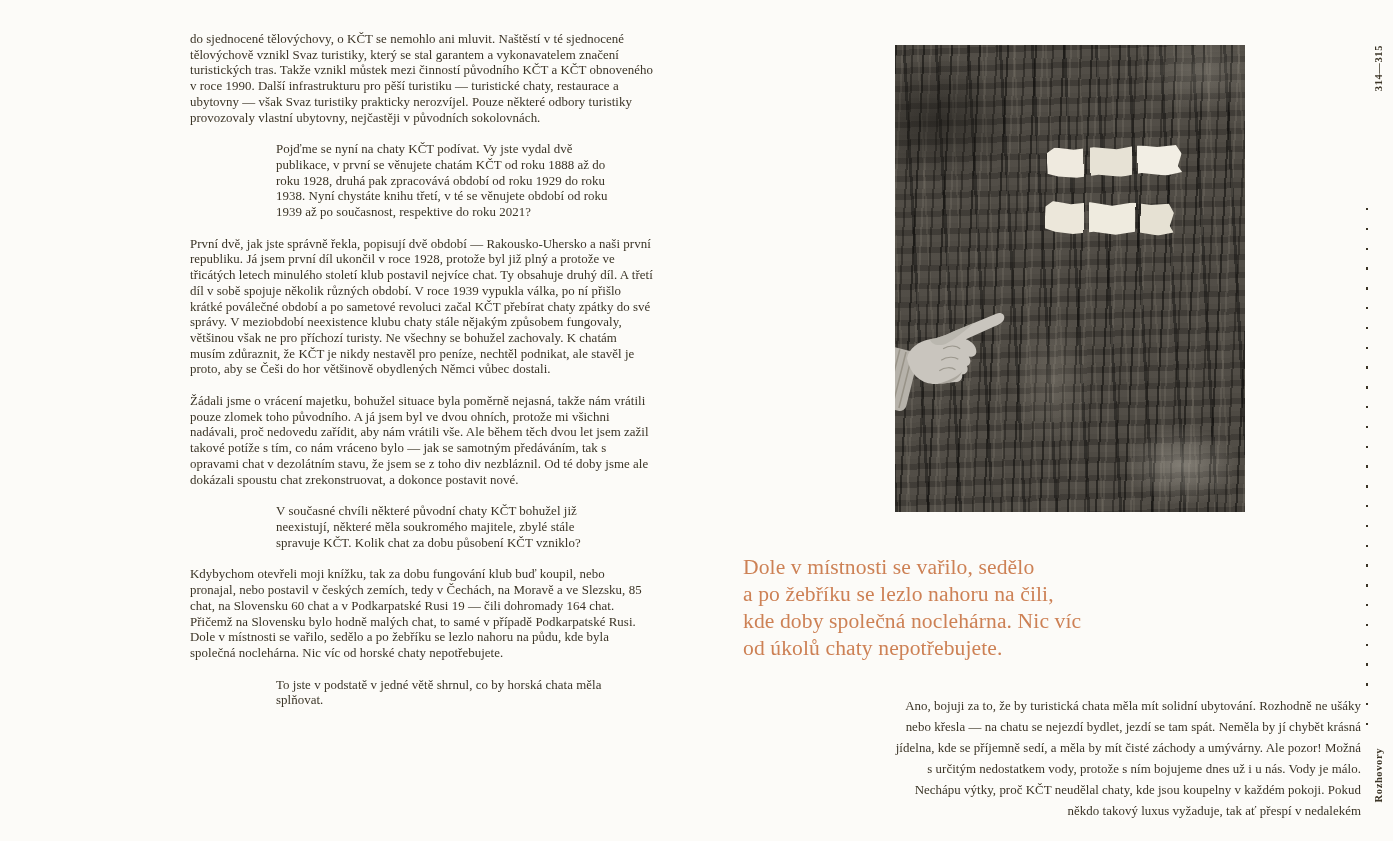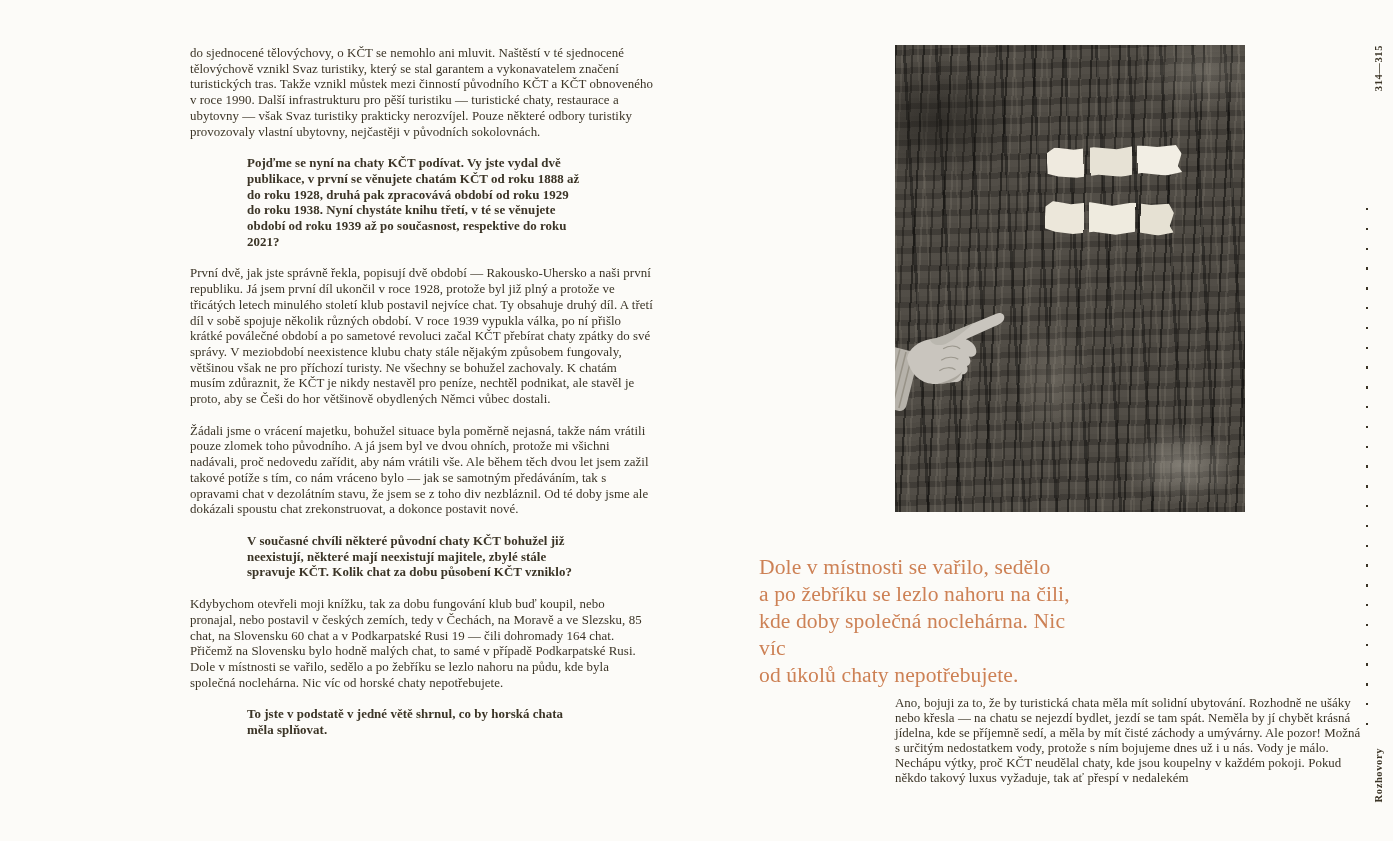--- a/index.html
+++ b/index.html
@@ -13,28 +13,28 @@
     position:relative;
     width:1393px;height:841px;
     background:var(--paper);
     font-family:"Liberation Serif","DejaVu Serif",serif;
     color:var(--ink);
     overflow:hidden;
   }
 
   
   .left-col{
-    position:absolute;left:190px;top:46px;width:463px;
+    position:absolute;left:190px;top:32px;width:463px;
   }
   .block{
     font-size:12.9px;line-height:15.7px;letter-spacing:.05px;
     margin-bottom:16px;
   }
   .block.answer{width:463px;font-weight:400;}
-  .block.question{margin-left:57px;width:336px;font-weight:700;}
+  .block.question{margin-left:86px;width:336px;font-weight:400;}
 
   
   .photo{
     position:absolute;left:895px;top:45px;width:350px;height:467px;
     background-color:#4e4a44;
     background-image:
       radial-gradient(ellipse 90px 60px at 82% 90%, rgba(205,200,188,.40), transparent 65%),
       radial-gradient(ellipse 70px 110px at 45% 72%, rgba(165,158,145,.28), transparent 60%),
       radial-gradient(ellipse 120px 90px at 12% 16%, rgba(25,23,20,.55), transparent 70%),
       radial-gradient(ellipse 100px 60px at 88% 6%, rgba(185,180,168,.25), transparent 65%),
@@ -58,26 +58,26 @@
   .hand-svg{
     position:absolute;left:-2%;top:46.5%;width:38%;height:38%;
   }
 
   
   .pullquote{
     position:absolute;left:743px;top:554px;width:345px;
     color:var(--quote_accent);
     font-size:21.6px;line-height:27px;font-weight:400;letter-spacing:.1px;
   }
-  .pullquote span{display:block;margin-left:16px;}
+  .pullquote span{display:block;}
 
   
   .right-col{
     position:absolute;left:895px;top:696px;width:466px;
-    font-size:12.9px;line-height:15px;letter-spacing:.05px;
+    font-size:12.9px;line-height:21px;letter-spacing:.05px;text-align:right;
   }
 
   
   .edge-rot{
     position:absolute;right:9px;
     writing-mode:vertical-rl;transform:rotate(180deg);
     font-size:10.5px;font-weight:700;letter-spacing:.6px;
     white-space:nowrap;
   }
   .folio{top:45px;}
@@ -88,21 +88,21 @@
   }
 </style>
 </head>
 <body>
 
 <div class="left-col">
   <p class="block answer">do sjednocené tělovýchovy, o KČT se nemohlo ani mluvit. Naštěstí v té sjednocené tělovýchově vznikl Svaz turistiky, který se stal garantem a vykonavatelem značení turistických tras. Takže vznikl můstek mezi činností původního KČT a KČT obnoveného v roce 1990. Další infrastrukturu pro pěší turistiku — turistické chaty, restaurace a ubytovny — však Svaz turistiky prakticky nerozvíjel. Pouze některé odbory turistiky provozovaly vlastní ubytovny, nejčastěji v původních sokolovnách.</p>
   <p class="block question">Pojďme se nyní na chaty KČT podívat. Vy jste vydal dvě publikace, v první se věnujete chatám KČT od roku 1888 až do roku 1928, druhá pak zpracovává období od roku 1929 do roku 1938. Nyní chystáte knihu třetí, v té se věnujete období od roku 1939 až po současnost, respektive do roku 2021?</p>
   <p class="block answer">První dvě, jak jste správně řekla, popisují dvě období — Rakousko-Uhersko a naši první republiku. Já jsem první díl ukončil v roce 1928, protože byl již plný a protože ve třicátých letech minulého století klub postavil nejvíce chat. Ty obsahuje druhý díl. A třetí díl v sobě spojuje několik různých období. V roce 1939 vypukla válka, po ní přišlo krátké poválečné období a po sametové revoluci začal KČT přebírat chaty zpátky do své správy. V meziobdobí neexistence klubu chaty stále nějakým způsobem fungovaly, většinou však ne pro příchozí turisty. Ne všechny se bohužel zachovaly. K chatám musím zdůraznit, že KČT je nikdy nestavěl pro peníze, nechtěl podnikat, ale stavěl je proto, aby se Češi do hor většinově obydlených Němci vůbec dostali.</p>
   <p class="block answer">Žádali jsme o vrácení majetku, bohužel situace byla poměrně nejasná, takže nám vrátili pouze zlomek toho původního. A já jsem byl ve dvou ohních, protože mi všichni nadávali, proč nedovedu zařídit, aby nám vrátili vše. Ale během těch dvou let jsem zažil takové potíže s tím, co nám vráceno bylo — jak se samotným předáváním, tak s opravami chat v dezolátním stavu, že jsem se z toho div nezbláznil. Od té doby jsme ale dokázali spoustu chat zrekonstruovat, a dokonce postavit nové.</p>
-  <p class="block question">V současné chvíli některé původní chaty KČT bohužel již neexistují, některé mají neexistují majitele, zbylé stále spravuje KČT. Kolik chat za dobu působení KČT vzniklo?</p>
+  <p class="block question">V současné chvíli některé původní chaty KČT bohužel již neexistují, některé měla soukromého majitele, zbylé stále spravuje KČT. Kolik chat za dobu působení KČT vzniklo?</p>
   <p class="block answer">Kdybychom otevřeli moji knížku, tak za dobu fungování klub buď koupil, nebo pronajal, nebo postavil v českých zemích, tedy v Čechách, na Moravě a ve Slezsku, 85 chat, na Slovensku 60 chat a v Podkarpatské Rusi 19 — čili dohromady 164 chat. Přičemž na Slovensku bylo hodně malých chat, to samé v případě Podkarpatské Rusi. Dole v místnosti se vařilo, sedělo a po žebříku se lezlo nahoru na půdu, kde byla společná noclehárna. Nic víc od horské chaty nepotřebujete.</p>
   <p class="block question">To jste v podstatě v jedné větě shrnul, co by horská chata měla splňovat.</p>
 </div>
 
 <div class="photo">
   <div class="blaze blaze-1"></div>
   <div class="blaze blaze-2"></div>
   <svg class="hand-svg" viewBox="0 0 140 120" aria-hidden="true">
     <g transform="rotate(14 18 90)">
       <rect x="-16" y="60" width="42" height="64" rx="7" fill="#b6b2aa"></rect>

